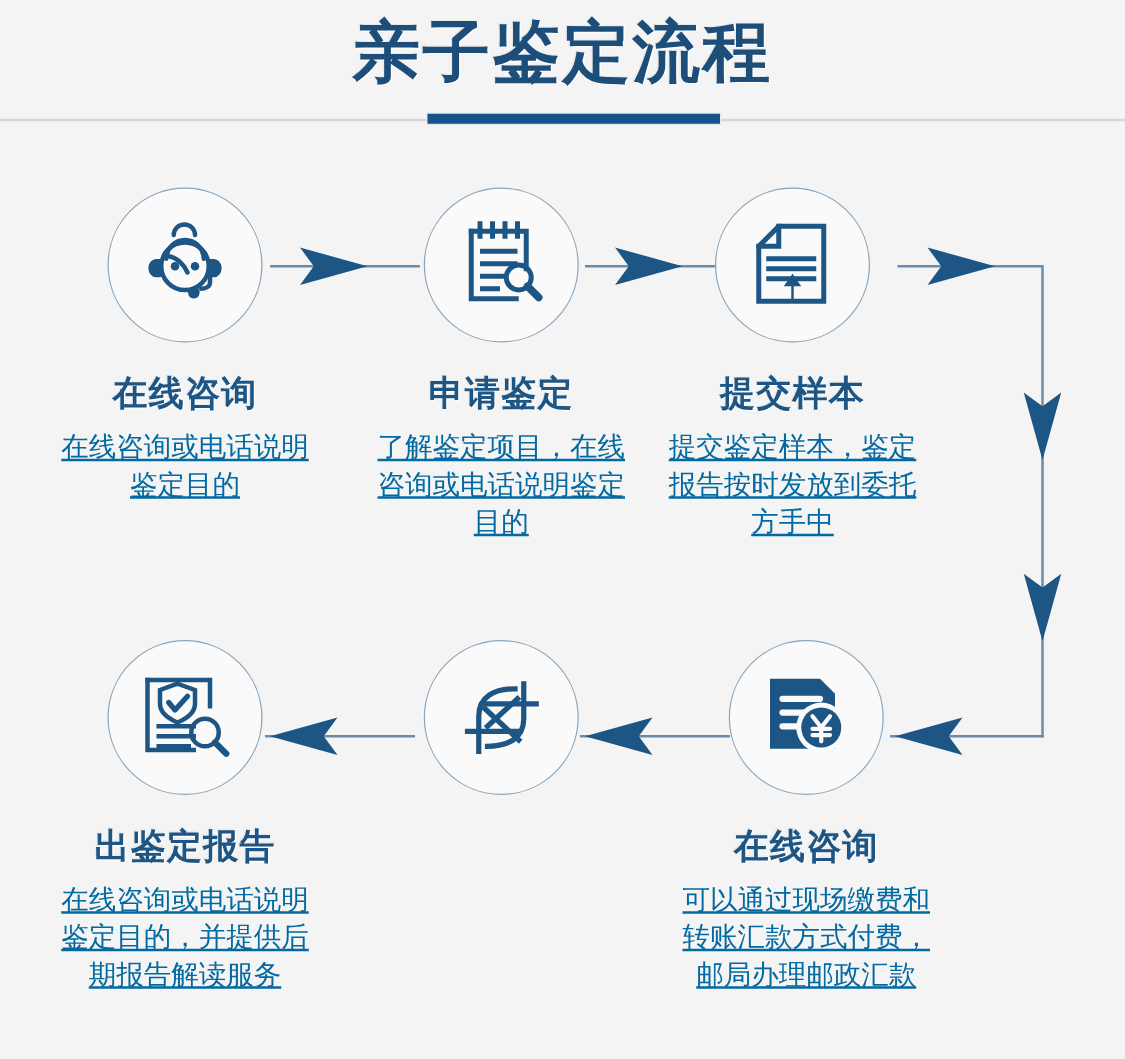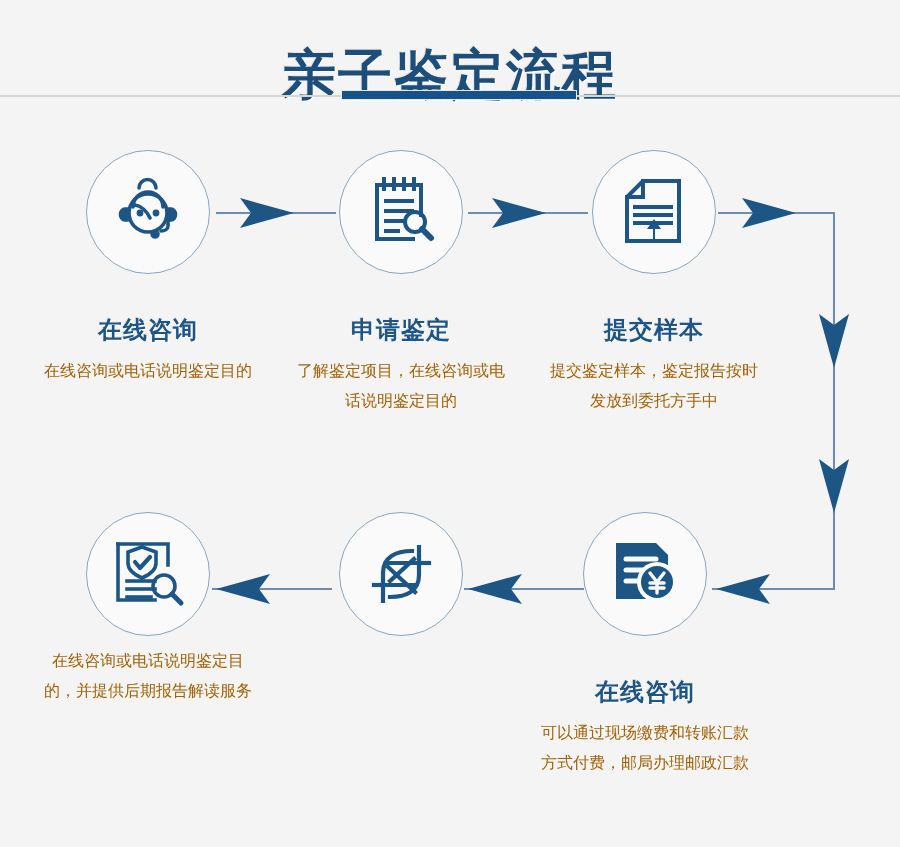--- a/index.html
+++ b/index.html
@@ -35,21 +35,20 @@
     top: 14px;
     width: 900px;
     text-align: center;
     font-size: 54px;
     font-weight: bold;
     letter-spacing: 2px;
     color: #1d4e79;
     text-shadow: 1px 1px 0 #ffffff, -1px -1px 0 #e9e9e9;
     font-family: "DejaVu Sans", "Liberation Sans", sans-serif;
     line-height: 1.05;
-    margin-top: 33px;
   }
   .hr-line {
     position: absolute;
     left: 0;
     top: 95px;
     width: 900px;
     height: 2px;
     background: #d6d6d6;
   }
   .title-bar {
@@ -75,41 +74,42 @@
     border-radius: 50%;
     border: 1.5px solid #8aa6bd;
     background: #fafafa;
     display: flex;
     align-items: center;
     justify-content: center;
     box-sizing: border-box;
   }
   .circle svg { display: block; }
   .step-title {
-    margin-top: 40px;
-    font-size: 24px;
+    margin-top: 22px;
+    font-size: 28px;
     font-weight: bold;
     color: #1d5584;
     letter-spacing: 1px;
     text-shadow: 1px 1px 0 #ffffff, -1px -1px 0 #ececec;
     font-family: "DejaVu Sans", "Liberation Sans", sans-serif;
   }
   .step-desc {
     margin: 10px auto 0;
     width: 215px;
-    font-size: 16px;
+    font-size: 22px;
     line-height: 30px;
-    color: #a16207;
+    color: #0369a1;
     font-family: "DejaVu Sans", "Liberation Sans", sans-serif;
+    text-decoration: underline;
   }
 
   
   #step-1 { left: 33px;  top: 150px; }
   #step-2 { left: 286px; top: 150px; }
-  #step-3 { left: 539px; top: 150px; }
+  #step-3 { left: 519px; top: 150px; }
   
   #step-6 { left: 33px;  top: 512px; }
   #step-5 { left: 286px; top: 512px; }
   #step-4 { left: 530px; top: 512px; }
 
   
   .connector {
     position: absolute;
     pointer-events: none;
   }
@@ -289,16 +289,17 @@
           <path d="M16 44 L44 44"></path>
           <path d="M16 52 L44 52"></path>
           <path d="M16 60 L40 60"></path>
           <path d="M31 10 L45 15 L45 26 C45 33 38 38 31 41 C24 38 17 33 17 26 L17 15 Z"></path>
           <path d="M24 25 L29 31 L39 20" stroke-width="4.2" stroke-linecap="round" stroke-linejoin="round"></path>
           <circle cx="53" cy="49" r="11"></circle>
           <path d="M61 57 L70 66" stroke-width="5" stroke-linecap="round"></path>
         </g>
       </svg>
     </div>
+    <div class="step-title">出鉴定报告</div>
     <div class="step-desc">在线咨询或电话说明鉴定目的，并提供后期报告解读服务</div>
   </div>
 
 </div>
 
 </body></html>

